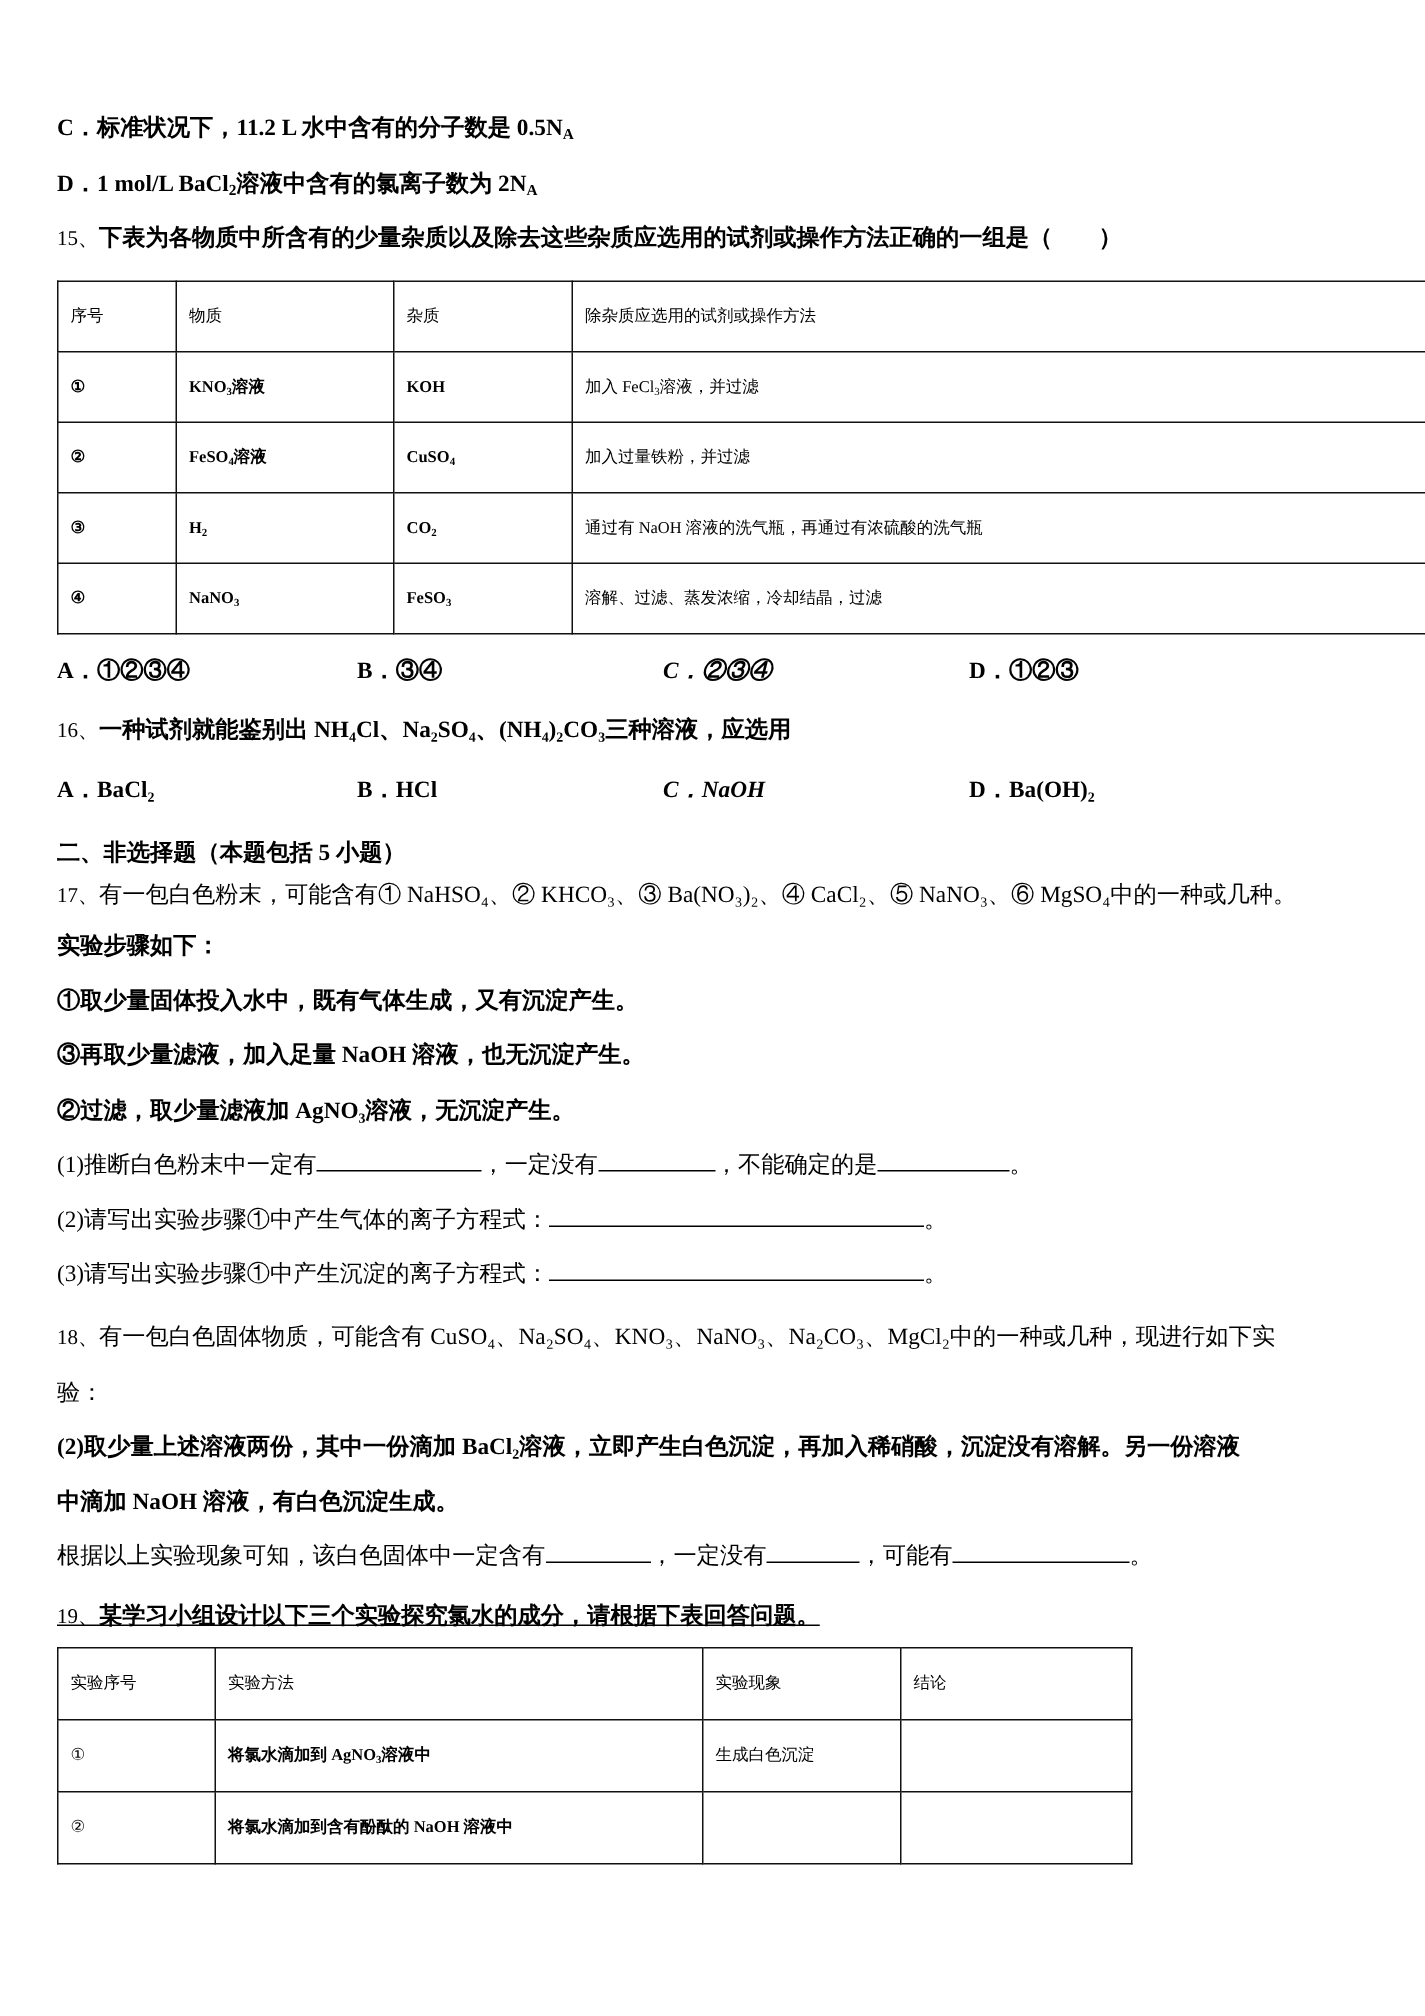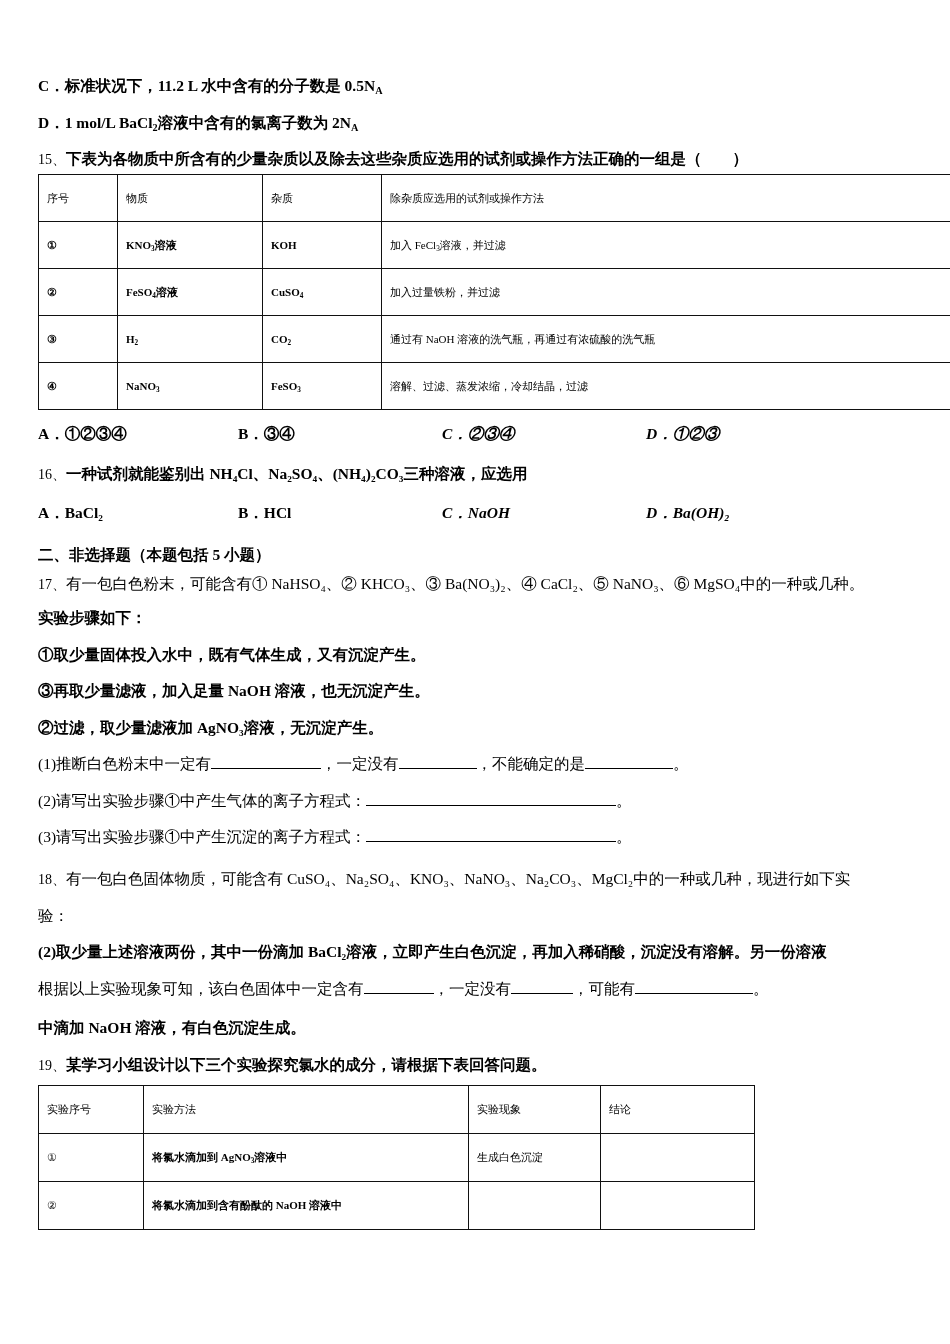--- a/index.html
+++ b/index.html
@@ -31,21 +31,21 @@
   .opt-row {
     display: flex;
     margin: 0 0 21px 0;
     font-size: 15.5px;
     font-weight: bold;
   }
   .opt-row > span { display: inline-block; }
   .opt-a { width: 200px; }
   .opt-b { width: 204px; }
   .opt-c { width: 204px; font-style: italic; }
-  .opt-d { width: 200px; font-style: italic; }
+  .opt-d { width: 200px; }
   sub {
     font-size: 0.66em;
     vertical-align: -0.28em;
     line-height: 0;
   }
   .qnum {
     font-size: 14px;
   }
   
   table.grid {
@@ -102,21 +102,21 @@
 <div class="page">
 
   <div class="line bold">
     <span>C．标准状况下，11.2 L 水中含有的分子数是 0.5N</span><sub>A</sub>
   </div>
 
   <div class="line bold">
     <span>D．1 mol/L BaCl</span><sub>2</sub><span>溶液中含有的氯离子数为 2N</span><sub>A</sub>
   </div>
 
-  <div class="line" style="margin-bottom:7px;">
+  <div class="line" style="margin-bottom:20px;">
     <span class="qnum">15、</span><span class="bold">下表为各物质中所含有的少量杂质以及除去这些杂质应选用的试剂或操作方法正确的一组是（　　）</span>
   </div>
 
   <table class="grid t1">
     <thead>
       <tr>
         <th class="c0 bold">序号</th>
         <th class="c1 bold">物质</th>
         <th class="c2 bold">杂质</th>
         <th class="c3 bold">除杂质应选用的试剂或操作方法</th>
@@ -189,27 +189,27 @@
 
   <div class="line" style="margin-bottom:26px;">
     <span>(3)请写出实验步骤①中产生沉淀的离子方程式：</span><span class="blank-u w250"></span><span>。</span>
   </div>
 
   <div class="line">
     <span class="qnum">18、</span><span>有一包白色固体物质，可能含有 CuSO₄、Na₂SO₄、KNO₃、NaNO₃、Na₂CO₃、MgCl₂中的一种或几种，现进行如下实</span>
   </div>
   <div class="line">验：</div>
   <div class="line bold">(2)取少量上述溶液两份，其中一份滴加 BaCl₂溶液，立即产生白色沉淀，再加入稀硝酸，沉淀没有溶解。另一份溶液</div>
+  <div class="line bold">中滴加 NaOH 溶液，有白色沉淀生成。</div>
+
   <div class="line" style="margin-bottom:24px;">
     <span>根据以上实验现象可知，该白色固体中一定含有</span><span class="blank-u w70"></span><span>，一定没有</span><span class="blank-u w62"></span><span>，可能有</span><span class="blank-u w118"></span><span>。</span>
   </div>
 
-  <div class="line bold">中滴加 NaOH 溶液，有白色沉淀生成。</div>
-
-  <div class="line" style="margin-bottom:12px;">
+  <div class="line" style="margin-bottom:12px;text-decoration:underline;">
     <span class="qnum">19、</span><span class="bold">某学习小组设计以下三个实验探究氯水的成分，请根据下表回答问题。</span>
   </div>
 
   <table class="grid t2">
     <thead>
       <tr>
         <th class="d0">实验序号</th>
         <th class="d1">实验方法</th>
         <th class="d2">实验现象</th>
         <th class="d3">结论</th>

